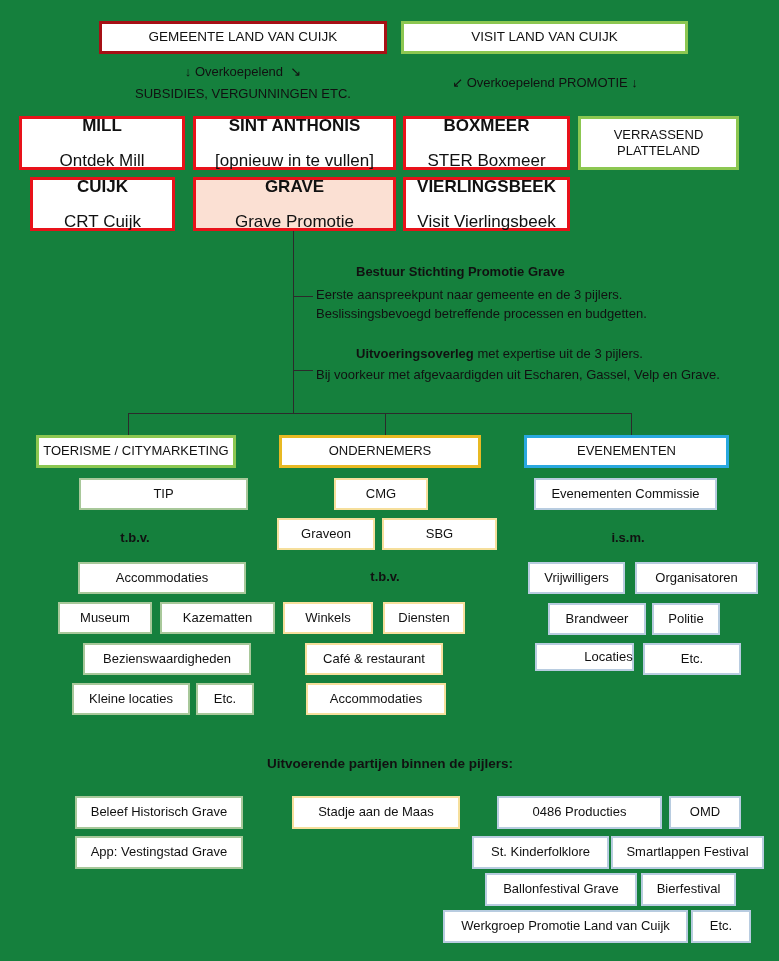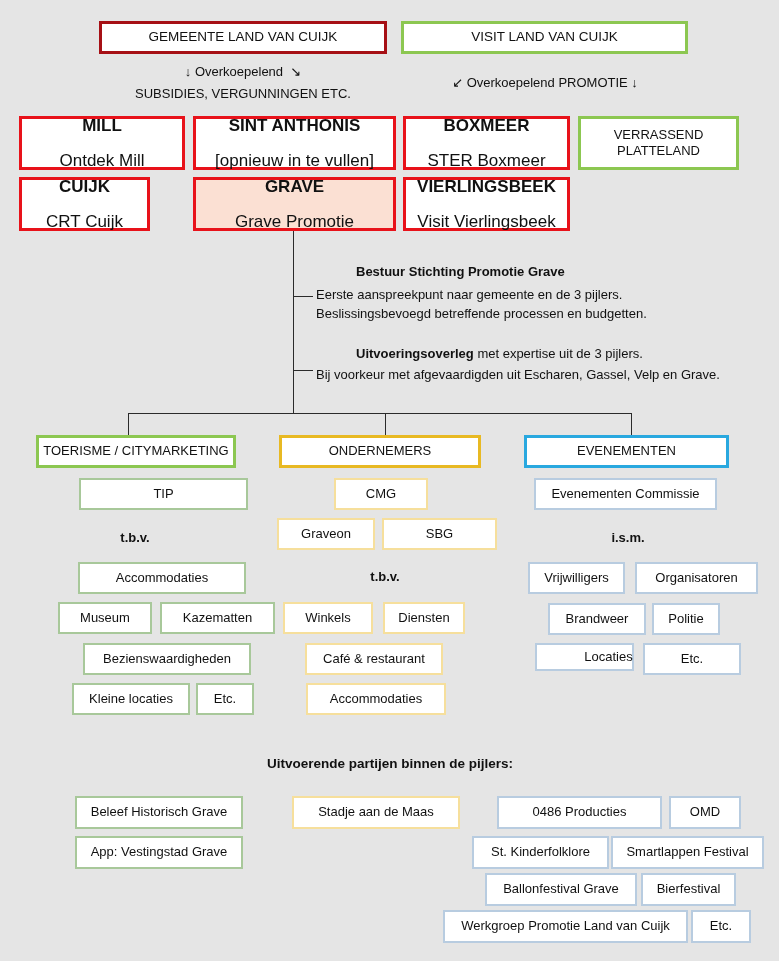--- a/index.html
+++ b/index.html
@@ -9,21 +9,21 @@
   }
   body {
     font-family: "Liberation Sans", sans-serif;
     color: #111111;
   }
   #canvas {
     position: relative;
     width: 779px;
     height: 961px;
     overflow: hidden;
-    background: #e5e5e5;
+    background: #15803d;
   }
   .box {
     position: absolute;
     box-sizing: border-box;
     display: flex;
     flex-direction: column;
     align-items: center;
     justify-content: center;
     text-align: center;
     background: #ffffff;
@@ -123,21 +123,21 @@
   <div class="box muni" style="left:403px; top:116px; width:167px; height:54px;">
     <span class="lbl t1">BOXMEER</span>
     <span class="lbl t2">STER Boxmeer</span>
   </div>
 
   <div class="box muni-green" style="left:578px; top:116px; width:161px; height:54px;">
     <span class="lbl t1">VERRASSEND</span>
     <span class="lbl t2">PLATTELAND</span>
   </div>
 
-  <div class="box muni" style="left:19px; top:177px; width:131px; height:54px;">
+  <div class="box muni" style="left:30px; top:177px; width:145px; height:54px;">
     <span class="lbl t1">CUIJK</span>
     <span class="lbl t2">CRT Cuijk</span>
   </div>
 
   <div class="box muni filled" style="left:193px; top:177px; width:203px; height:54px;">
     <span class="lbl t1">GRAVE</span>
     <span class="lbl t2">Grave Promotie</span>
   </div>
 
   <div class="box muni" style="left:403px; top:177px; width:167px; height:54px;">

